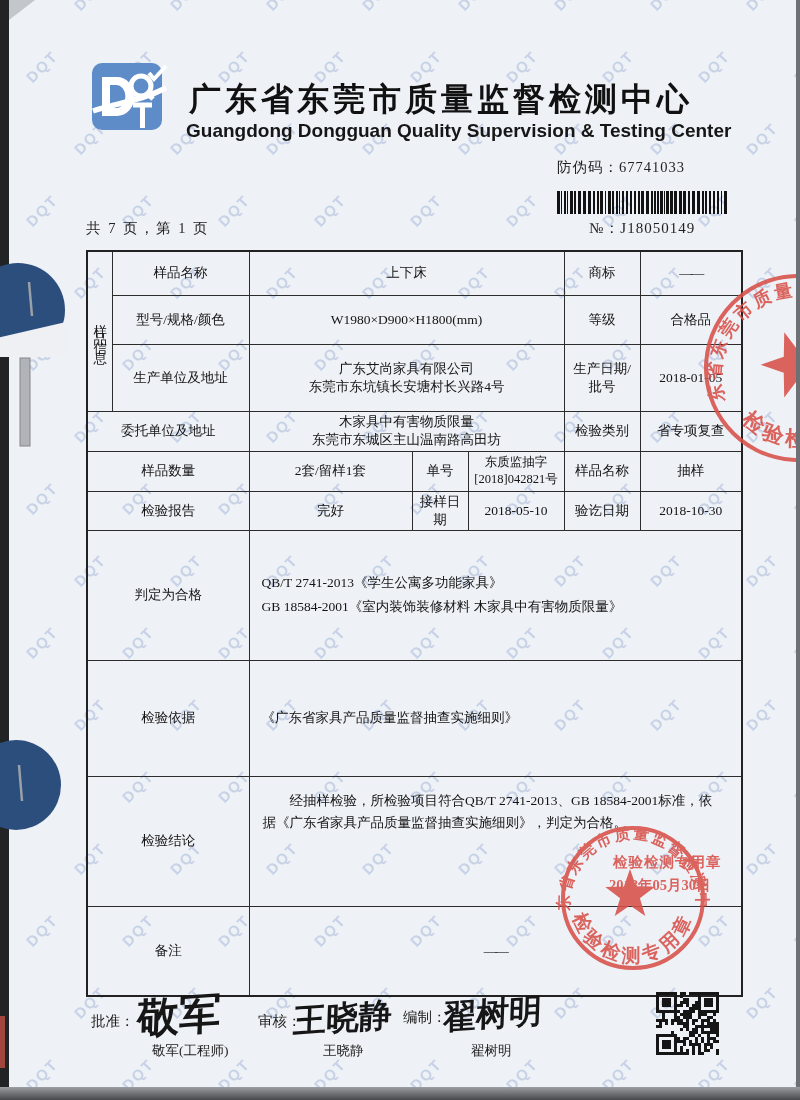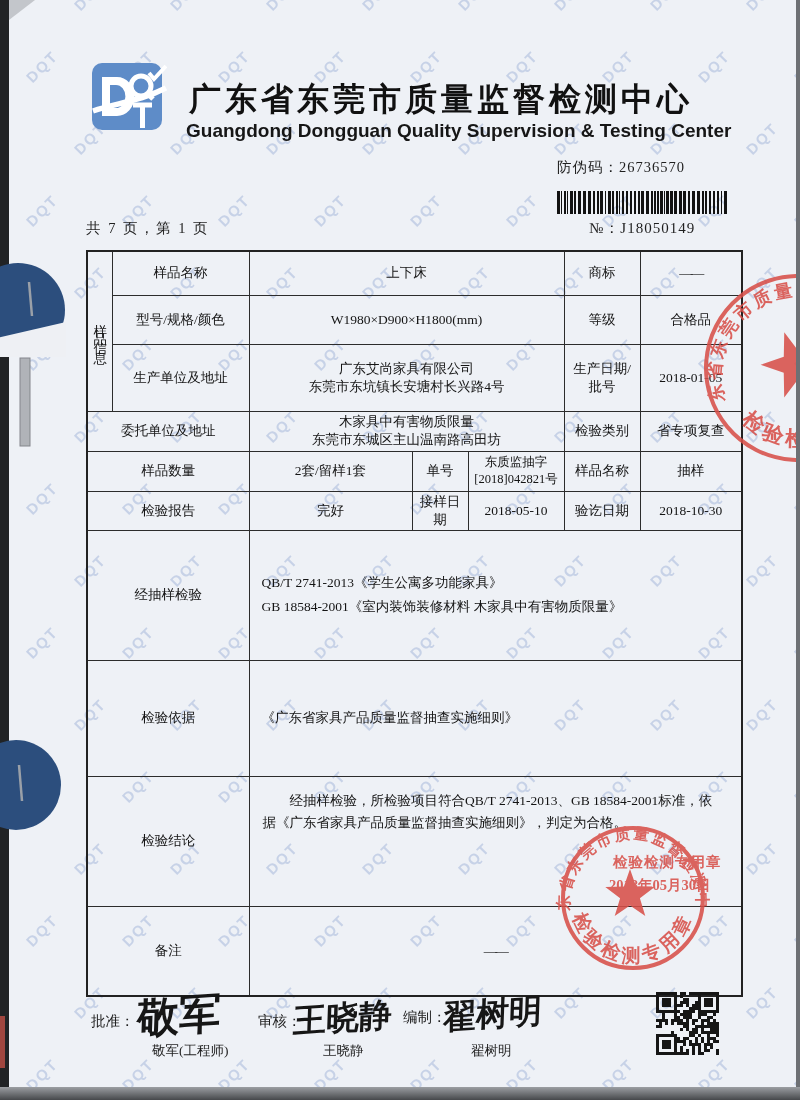--- a/index.html
+++ b/index.html
@@ -217,21 +217,21 @@
       <path fill="#fff" fill-rule="evenodd" d="M13,19 h15 a17,19 0 0 1 0,39 h-15 z M21,27 h6 a9,11 0 0 1 0,23 h-6 z"></path>
       <circle cx="52" cy="28" r="10" fill="none" stroke="#fff" stroke-width="5"></circle>
       <path d="M58,35 l6,6" stroke="#fff" stroke-width="5" fill="none"></path>
       <path d="M44,47 h19 M53.5,47 v23" stroke="#fff" stroke-width="5" fill="none"></path>
       <path d="M4,53 C28,45 52,43 77,30" stroke="#fff" stroke-width="5.5" fill="none"></path>
       <path d="M60,15 l5,6 l12,-13" stroke="#fff" stroke-width="4" fill="none"></path>
     </svg>
     <div class="org-cn">广东省东莞市质量监督检测中心</div>
     <div class="org-en">Guangdong Dongguan Quality Supervision &amp; Testing Center</div>
     <div class="antifake">
-      <span>防伪码：</span><span>26736570</span>
+      <span>防伪码：</span><span>67741033</span>
     </div>
     <div class="barcode">
         <i style="left: 0px; width: 3px;"></i>
         <i style="left: 4px; width: 1px;"></i>
         <i style="left: 7px; width: 2px;"></i>
         <i style="left: 10px; width: 1px;"></i>
         <i style="left: 13px; width: 3px;"></i>
         <i style="left: 17px; width: 2px;"></i>
         <i style="left: 21px; width: 3px;"></i>
         <i style="left: 26px; width: 3px;"></i>
@@ -329,21 +329,21 @@
       </tr>
       <tr style="height:38px">
         <td colspan="2">检验报告</td>
         <td>完好</td>
         <td>接样日期</td>
         <td>2018-05-10</td>
         <td>验讫日期</td>
         <td>2018-10-30</td>
       </tr>
       <tr style="height:130px">
-        <td colspan="2">经抽样检验</td>
+        <td colspan="2">判定为合格</td>
         <td colspan="5" class="lft">
           <div style="line-height:1.8">QB/T 2741-2013《学生公寓多功能家具》</div>
           <div style="line-height:1.8">GB 18584-2001《室内装饰装修材料  木家具中有害物质限量》</div>
         </td>
       </tr>
       <tr style="height:116px">
         <td colspan="2">检验依据</td>
         <td colspan="5" class="lft">《广东省家具产品质量监督抽查实施细则》</td>
       </tr>
       <tr style="height:130px">

